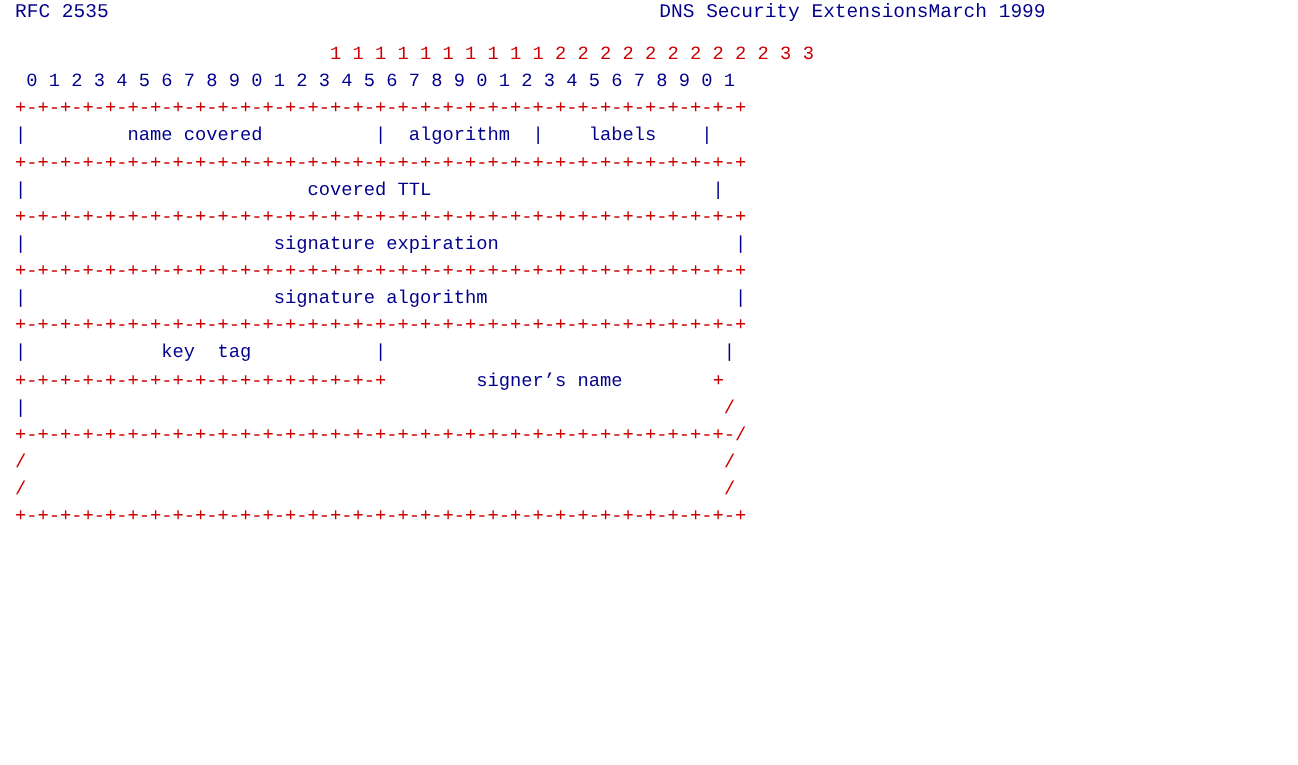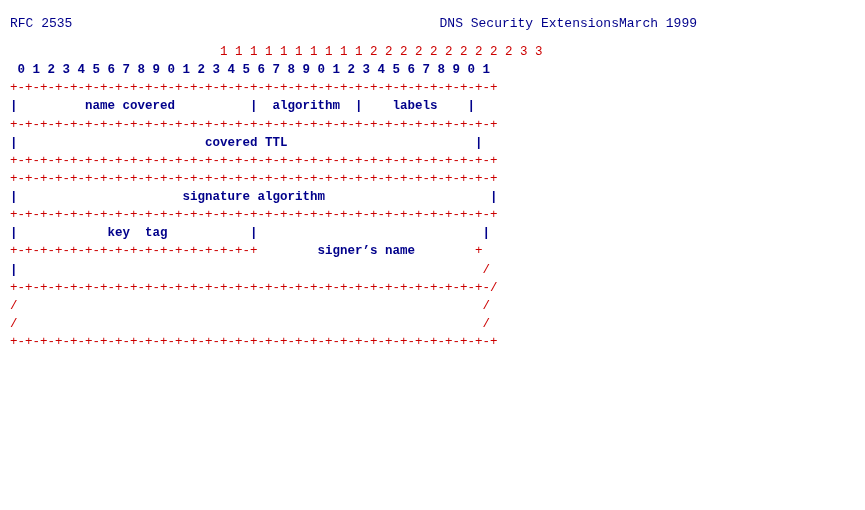--- a/index.html
+++ b/index.html
@@ -13,21 +13,21 @@
       font-size: 13px;
       width: 865px;
       height: 510px;
       overflow: hidden;
       padding: 0;
     }
     .page {
       width: 707px;
       height: 510px;
       background: #ffffff;
-      padding: 16px 10px;
+      padding: 0 10px;
     }
     .header-line {
       display: flex;
       justify-content: space-between;
       color: #00008b;
       font-size: 13px;
       margin-bottom: 12px;
     }
     .header-center {
       text-align: right;
@@ -36,21 +36,21 @@
     .diagram-container {
       text-align: left;
       line-height: 1.45;
     }
     .row {
       white-space: pre;
       font-size: 12.5px;
       line-height: 1.45;
     }
     .red { color: #cc0000; }
-    .blue { color: #00008b; font-weight: bold; }
+    .blue { color: #00008b; }
   </style>
 </head>
 <body>
 
 <div class="page">
   <div class="header-line">
     <span>RFC 2535</span>
     <span class="header-center">DNS Security Extensions</span>
     <span><span>March 1999</span></span>
   </div>
@@ -64,20 +64,21 @@
     <div class="row red">+-+-+-+-+-+-+-+-+-+-+-+-+-+-+-+-+-+-+-+-+-+-+-+-+-+-+-+-+-+-+-+-+</div>
 
     <div class="row blue">|         name covered          |  algorithm  |    labels    |</div>
 
     <div class="row red">+-+-+-+-+-+-+-+-+-+-+-+-+-+-+-+-+-+-+-+-+-+-+-+-+-+-+-+-+-+-+-+-+</div>
 
     <div class="row blue">|                         covered TTL                         |</div>
 
     <div class="row red">+-+-+-+-+-+-+-+-+-+-+-+-+-+-+-+-+-+-+-+-+-+-+-+-+-+-+-+-+-+-+-+-+</div>
 
+    <div class="row blue">|                      signature expiration                     |</div>
 
     <div class="row red">+-+-+-+-+-+-+-+-+-+-+-+-+-+-+-+-+-+-+-+-+-+-+-+-+-+-+-+-+-+-+-+-+</div>
 
     <div class="row blue">|                      signature algorithm                      |</div>
 
     <div class="row red">+-+-+-+-+-+-+-+-+-+-+-+-+-+-+-+-+-+-+-+-+-+-+-+-+-+-+-+-+-+-+-+-+</div>
 
     <div class="row blue">|            key  tag           |                              |</div>
 
     <div class="row"><span class="red">+-+-+-+-+-+-+-+-+-+-+-+-+-+-+-+-+</span><span class="blue">        signer’s name        </span><span class="red">+</span></div>

